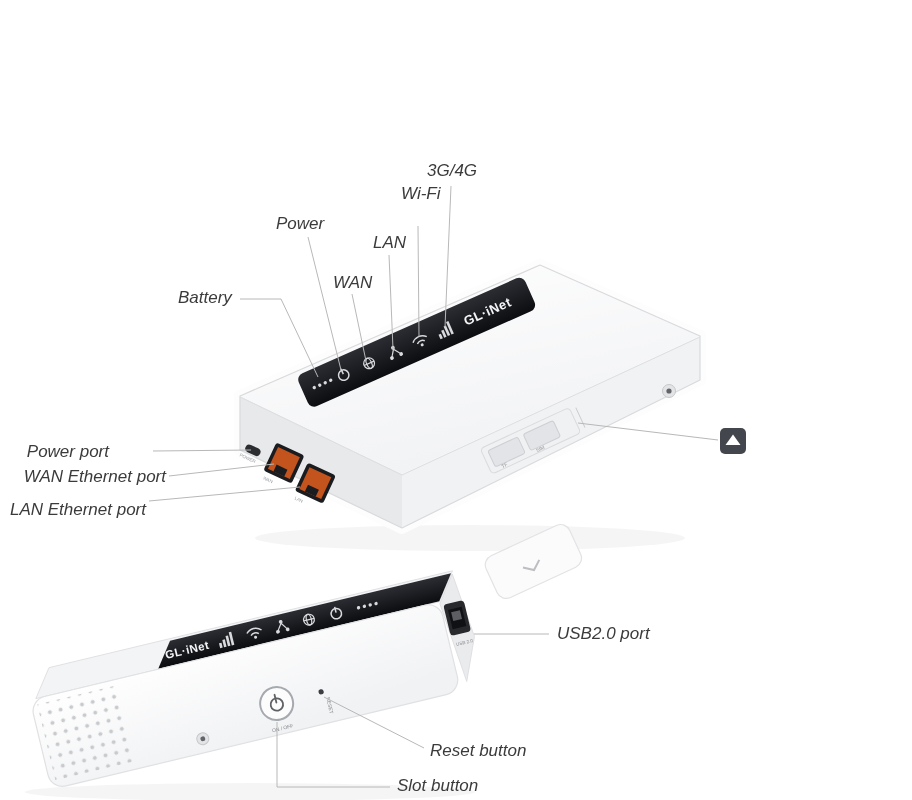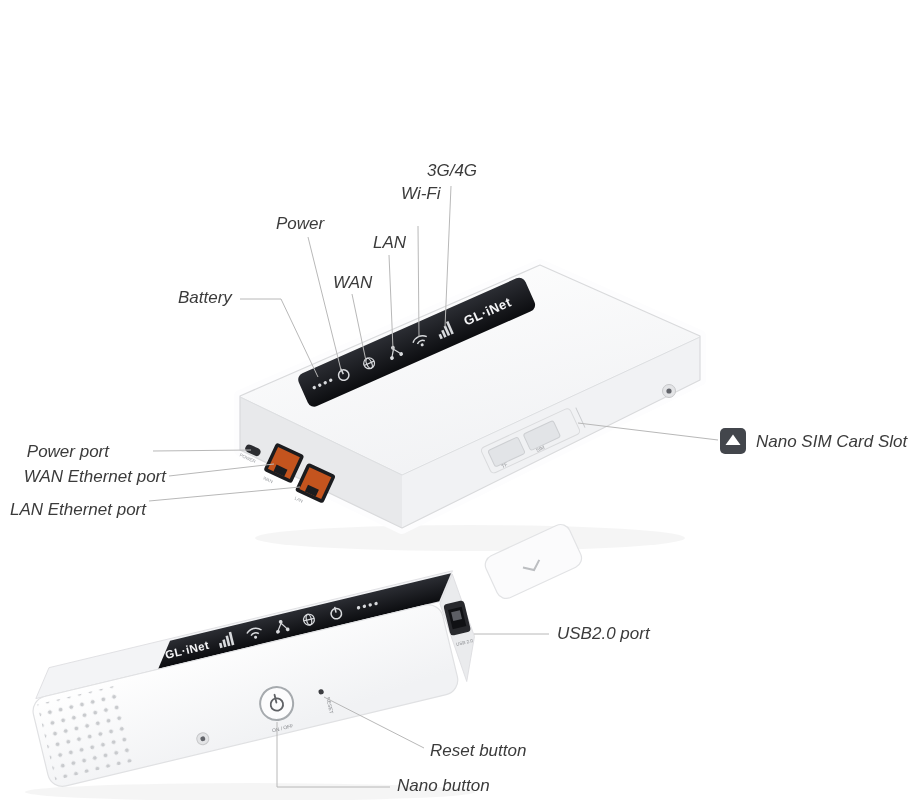--- a/index.html
+++ b/index.html
@@ -181,18 +181,17 @@
   <div class="callout" style="left:276px;top:214px;">Power</div>
   <div class="callout" style="left:333px;top:273px;">WAN</div>
   <div class="callout" style="left:373px;top:233px;">LAN</div>
   <div class="callout" style="left:401px;top:184px;">Wi-Fi</div>
   <div class="callout" style="left:427px;top:161px;">3G/4G</div>
 
   <div class="callout r" style="right:803px;top:442px;">Power port</div>
   <div class="callout r" style="right:746px;top:467px;">WAN Ethernet port</div>
   <div class="callout r" style="right:766px;top:500px;">LAN Ethernet port</div>
 
-  <div class="callout" style="left:756px;top:432px;">Nano SIM Card Slot</div>
   <div class="callout" style="left:557px;top:624px;">USB2.0 port</div>
   <div class="callout" style="left:430px;top:741px;">Reset button</div>
-  <div class="callout" style="left:397px;top:776px;">Nano button</div>
+  <div class="callout" style="left:397px;top:776px;">Slot button</div>
 
 </div>
 
 </body></html>

